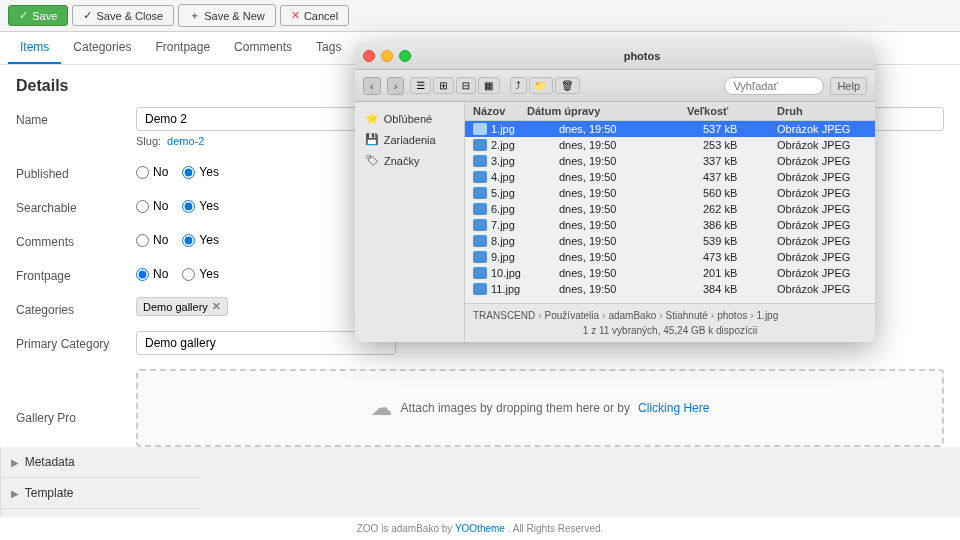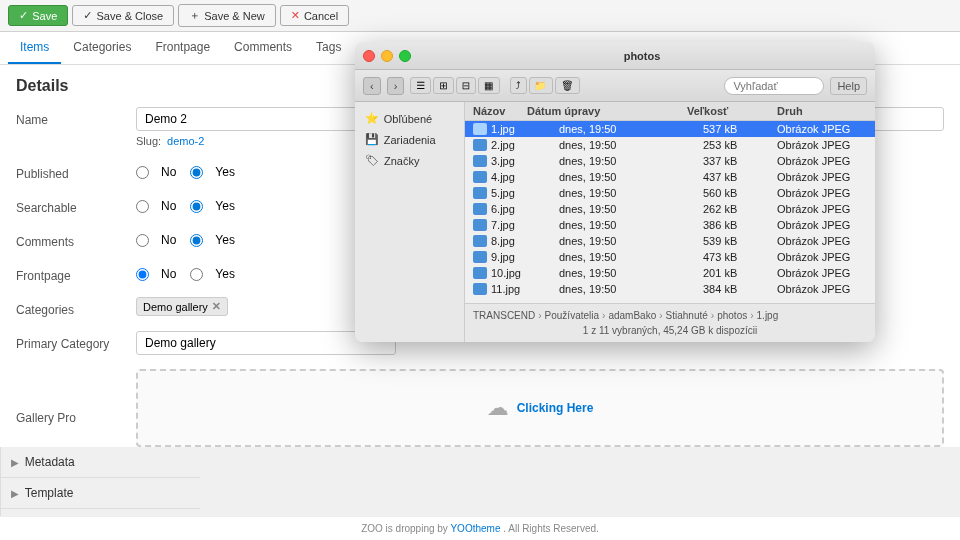--- a/index.html
+++ b/index.html
@@ -31,33 +31,33 @@
     .details-title { font-size: 16px; font-weight: 600; color: #333; margin-bottom: 12px; }
 
     .form-row { display: flex; align-items: flex-start; margin-bottom: 14px; }
     .form-label { width: 120px; font-size: 12px; color: #555; padding-top: 6px; flex-shrink: 0; }
     .form-control { flex: 1; }
     .form-input { width: 100%; padding: 4px 8px; border: 1px solid #ccc; border-radius: 3px; font-size: 12px; }
     .slug-row { display: flex; align-items: center; gap: 6px; margin-top: 4px; font-size: 11px; color: #555; }
     .slug-val { color: #0078d7; }
 
     .radio-group { display: flex; gap: 14px; align-items: center; padding-top: 4px; }
-    .radio-item { display: flex; align-items: center; gap: 12px; font-size: 12px; }
+    .radio-item { display: flex; align-items: center; gap: 4px; font-size: 12px; }
     .radio-yes { accent-color: #0078d7; }
 
     .tag-badge { display: inline-flex; align-items: center; background: #e8e8e8; border: 1px solid #ccc; border-radius: 3px; padding: 2px 6px; font-size: 11px; gap: 4px; }
     .tag-x { cursor: pointer; color: #888; font-weight: bold; }
 
     .select-wrap { display: flex; align-items: center; gap: 4px; }
     .form-select { padding: 4px 8px; border: 1px solid #ccc; border-radius: 3px; font-size: 12px; width: 260px; appearance: none; background: #fff; }
 
     .gallery-pro-label { width: 120px; font-size: 12px; color: #555; padding-top: 6px; flex-shrink: 0; margin-top: 36px; }
     .gallery-upload-area { flex: 1; border: 2px dashed #ccc; border-radius: 4px; background: #fafafa; padding: 24px 16px; display: flex; align-items: center; justify-content: center; gap: 8px; font-size: 12px; color: #666; }
     .upload-icon { font-size: 22px; color: #aaa; }
-    .click-here { color: #0078d7; cursor: pointer; font-weight: 700; }
+    .click-here { color: #0078d7; cursor: pointer; font-weight: 400; }
 
     
     .right-sidebar { width: 200px; background: #f9f9f9; border-left: 1px solid #ddd; padding: 0; }
     .sidebar-section { border-bottom: 1px solid #ddd; }
     .sidebar-section-header { display: flex; align-items: center; gap: 6px; padding: 8px 10px; font-size: 12px; color: #333; font-weight: 500; cursor: pointer; background: #f0f0f0; }
     .sidebar-arrow { font-size: 10px; color: #888; }
 
     
     .file-picker-overlay {
       position: absolute; top: 0; left: 355px; width: 520px; height: 300px;
@@ -228,20 +228,21 @@
             <option>Demo gallery</option>
           </select>
         </div>
       </div>
     </div>
 
     <div class="form-row">
       <div class="gallery-pro-label">Gallery Pro</div>
       <div class="gallery-upload-area">
         <span class="upload-icon">☁</span>
+        <span>Attach images by dropping them here or by</span>
         <span class="click-here">Clicking Here</span>
       </div>
     </div>
   </div>
 
   <div class="right-sidebar">
     <div class="sidebar-section">
       <div class="sidebar-section-header">
         <span class="sidebar-arrow">▶</span>
         <span>Metadata</span>
@@ -433,16 +434,16 @@
             <span>1.jpg</span>
           </div>
         <div class="fp-status">1 z 11 vybraných, 45,24 GB k dispozícii</div>
       </div>
     </div>
   </div>
 </div>
 
 <div class="footer">
   <span>ZOO</span>
-  <span> is dropping by </span>
+  <span> is adamBako by </span>
   <a href="#">YOOtheme</a>
   <span>. All Rights Reserved.</span>
 </div>
 
 </body></html>

